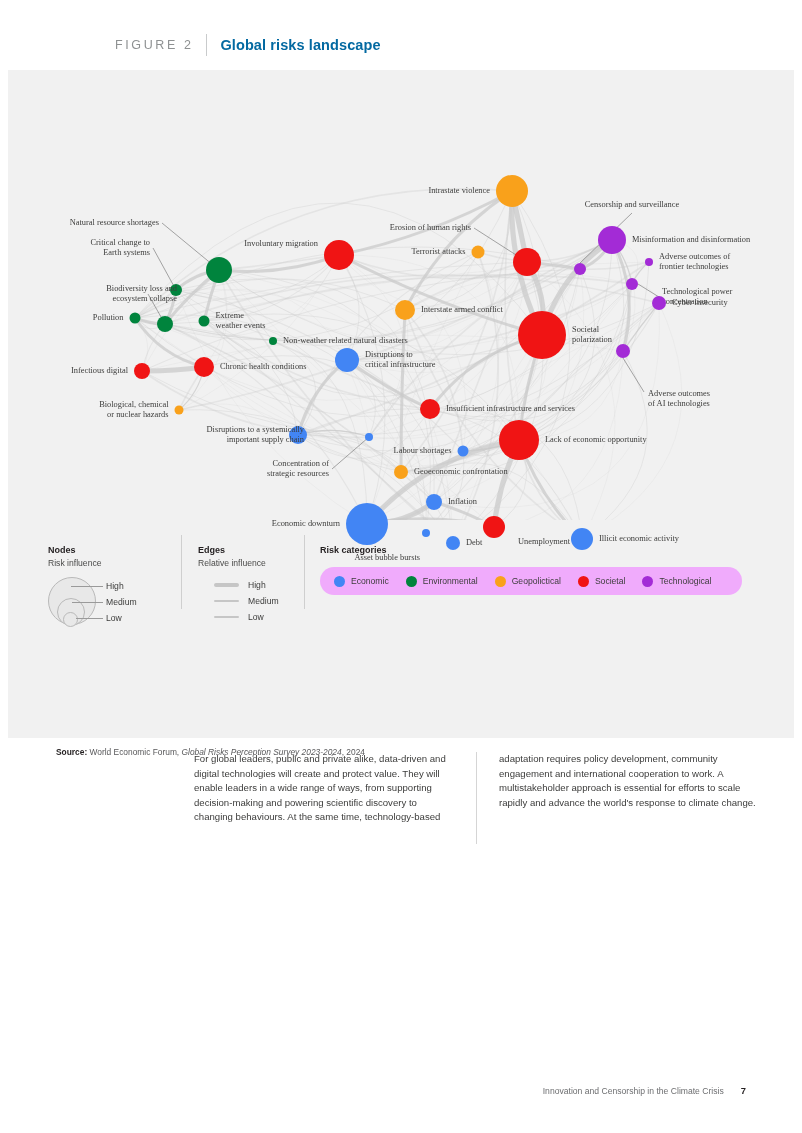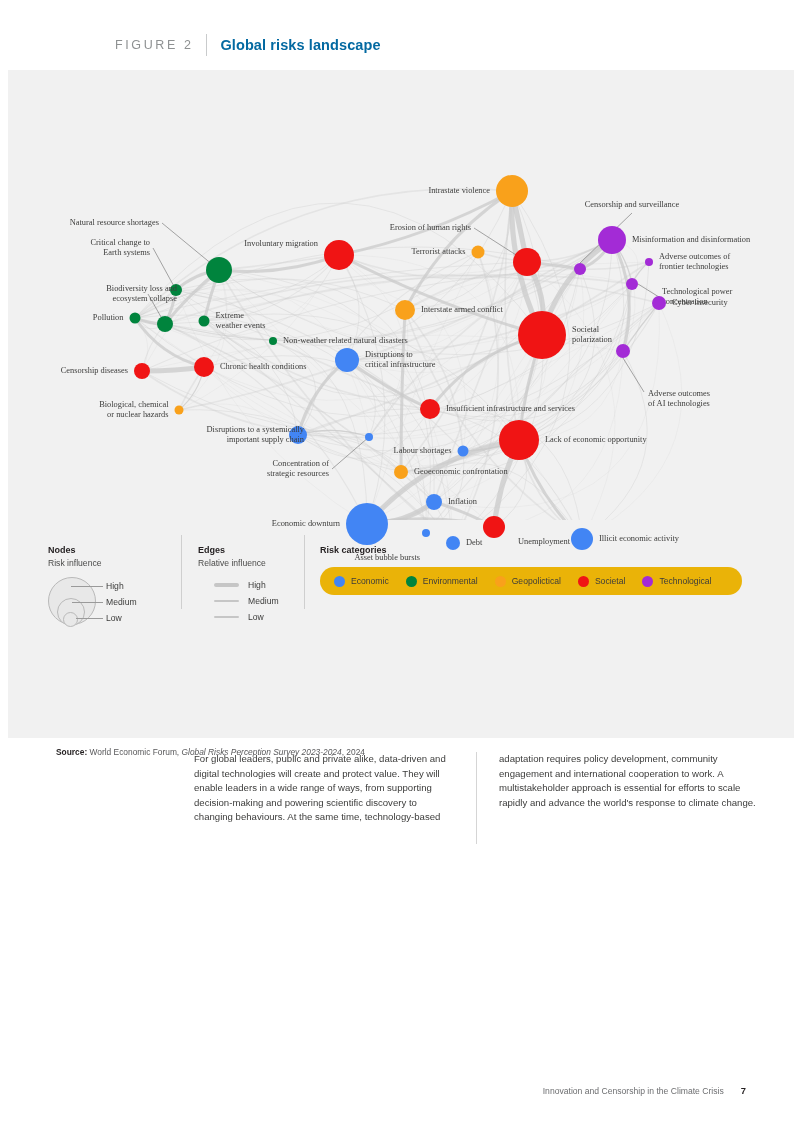--- a/index.html
+++ b/index.html
@@ -60,21 +60,21 @@
   .leg-sub{font-size:8.6px;color:#4a4a49;margin-bottom:9px;}
   .leg-div{
     position:absolute;top:2px;width:1px;height:74px;background:#cfcfcf;
   }
   .leg-rows{position:relative;}
   .leg-row{display:flex;align-items:center;height:16px;}
   .leg-line{display:inline-block;margin-right:9px;background:#c6c6c6;border-radius:2px;}
   .leg-txt{font-size:8.6px;color:#3c3c3b;}
   .cat-pill{
     position:absolute;left:0;top:22px;
-    background:#eab308;border-radius:17px;
+    background:#f0abfc;border-radius:17px;
     height:28px;display:flex;align-items:center;
     padding:0 14px;gap:0px;
   }
   .cat-item{display:flex;align-items:center;margin-right:17px;}
   .cat-item:last-child{margin-right:16px;}
   .cat-dot{width:11px;height:11px;border-radius:50%;margin-right:6px;}
   .cat-label{font-size:8.6px;color:#3c3c3b;}
   
   .nodesize{position:relative;width:130px;height:60px;}
   .ns-circ{position:absolute;border:1px solid #b9b9b9;border-radius:50%;background:#e8e8e8;}
@@ -358,21 +358,21 @@
 ecosystem collapse</div>
         <div class="node" title="Pollution" style="left: 127px; top: 248px; width: 11px; height: 11px; background: rgb(0, 132, 61);"></div>
         <div class="nlabel l" style="left: 115.5px; top: 248px;">Pollution</div>
         <div class="node" title="Extreme
 weather events" style="left: 196px; top: 251px; width: 11px; height: 11px; background: rgb(0, 132, 61);"></div>
         <div class="nlabel r" style="left: 207.5px; top: 251px;">Extreme
 weather events</div>
         <div class="node" title="Non-weather related natural disasters" style="left: 265px; top: 271px; width: 8px; height: 8px; background: rgb(0, 132, 61);"></div>
         <div class="nlabel r" style="left: 275px; top: 271px;">Non-weather related natural disasters</div>
         <div class="node" title="Infectious diseases" style="left: 134px; top: 301px; width: 16px; height: 16px; background: rgb(240, 20, 20);"></div>
-        <div class="nlabel l" style="left: 120px; top: 301px;">Censorship diseases</div>
+        <div class="nlabel l" style="left: 120px; top: 301px;">Infectious digital</div>
         <div class="node" title="Chronic health conditions" style="left: 196px; top: 297px; width: 20px; height: 20px; background: rgb(240, 20, 20);"></div>
         <div class="nlabel r" style="left: 212px; top: 297px;">Chronic health conditions</div>
         <div class="node" title="Biological, chemical
 or nuclear hazards" style="left: 171px; top: 340px; width: 9px; height: 9px; background: rgb(249, 161, 27);"></div>
         <div class="nlabel l" style="left: 160.5px; top: 340px;">Biological, chemical
 or nuclear hazards</div>
         <div class="node" title="Disruptions to
 critical infrastructure" style="left: 339px; top: 290px; width: 24px; height: 24px; background: rgb(66, 133, 244);"></div>
         <div class="nlabel r" style="left: 357px; top: 290px;">Disruptions to
 critical infrastructure</div>

